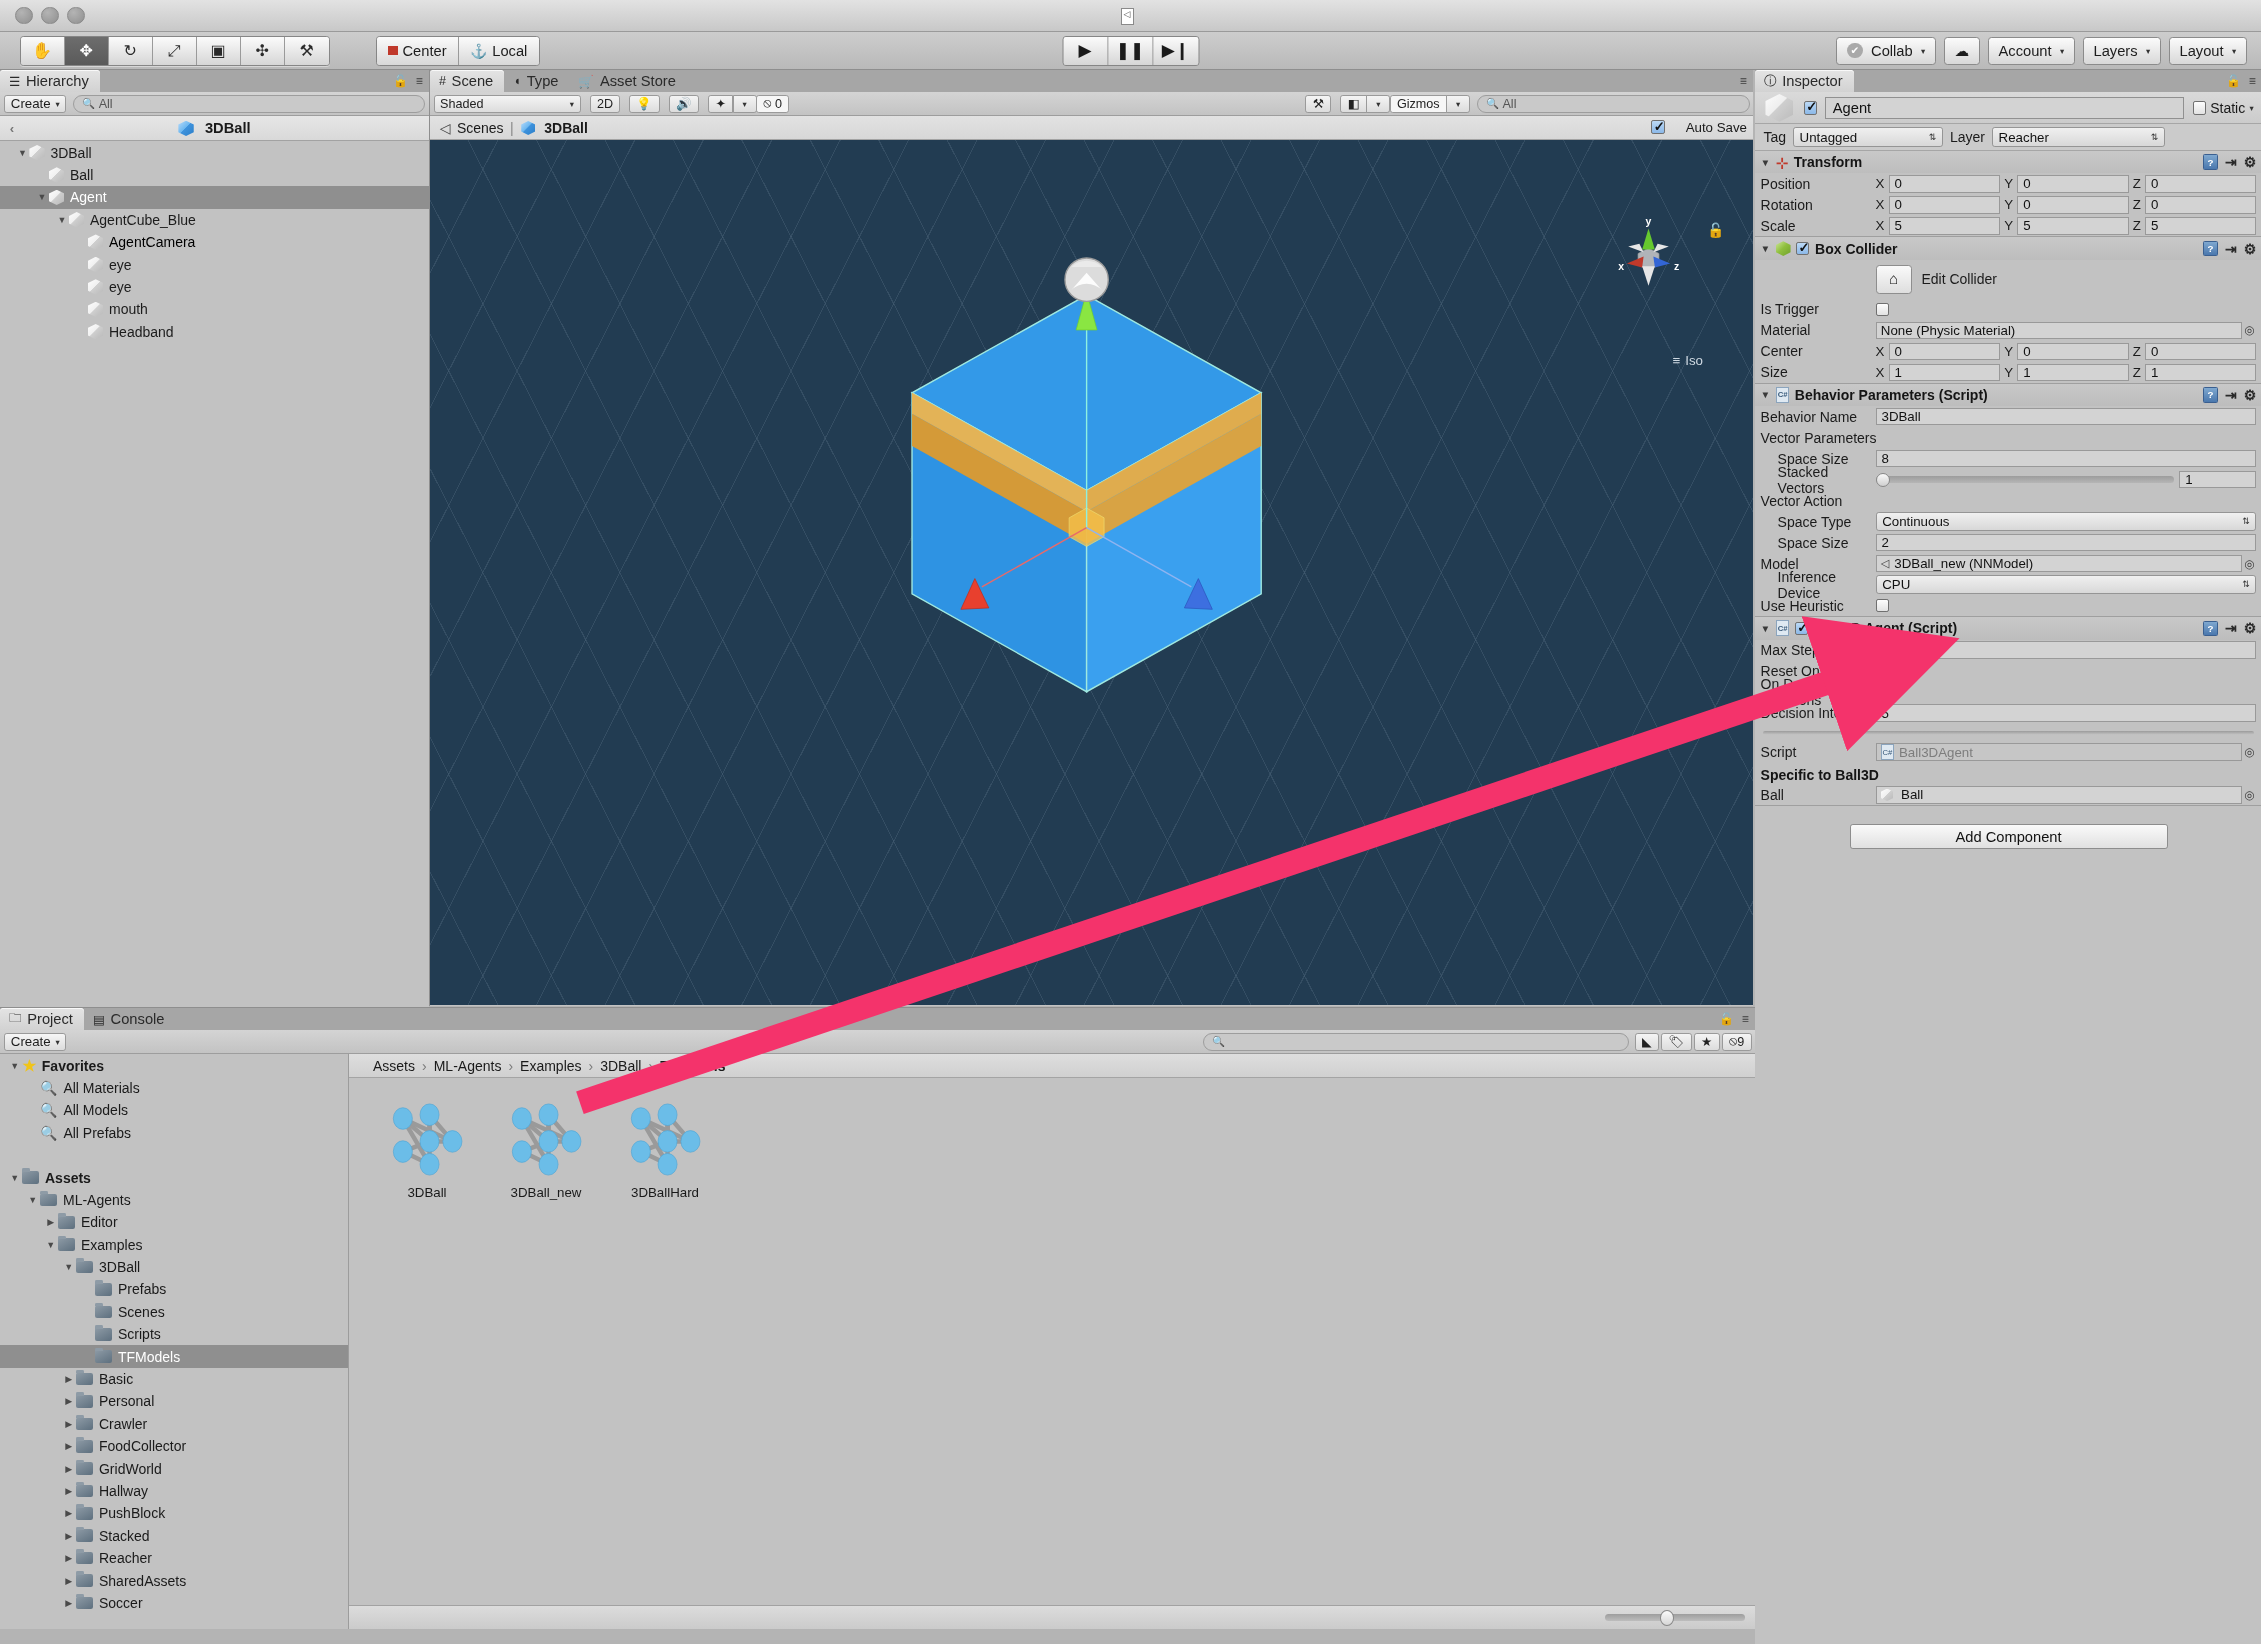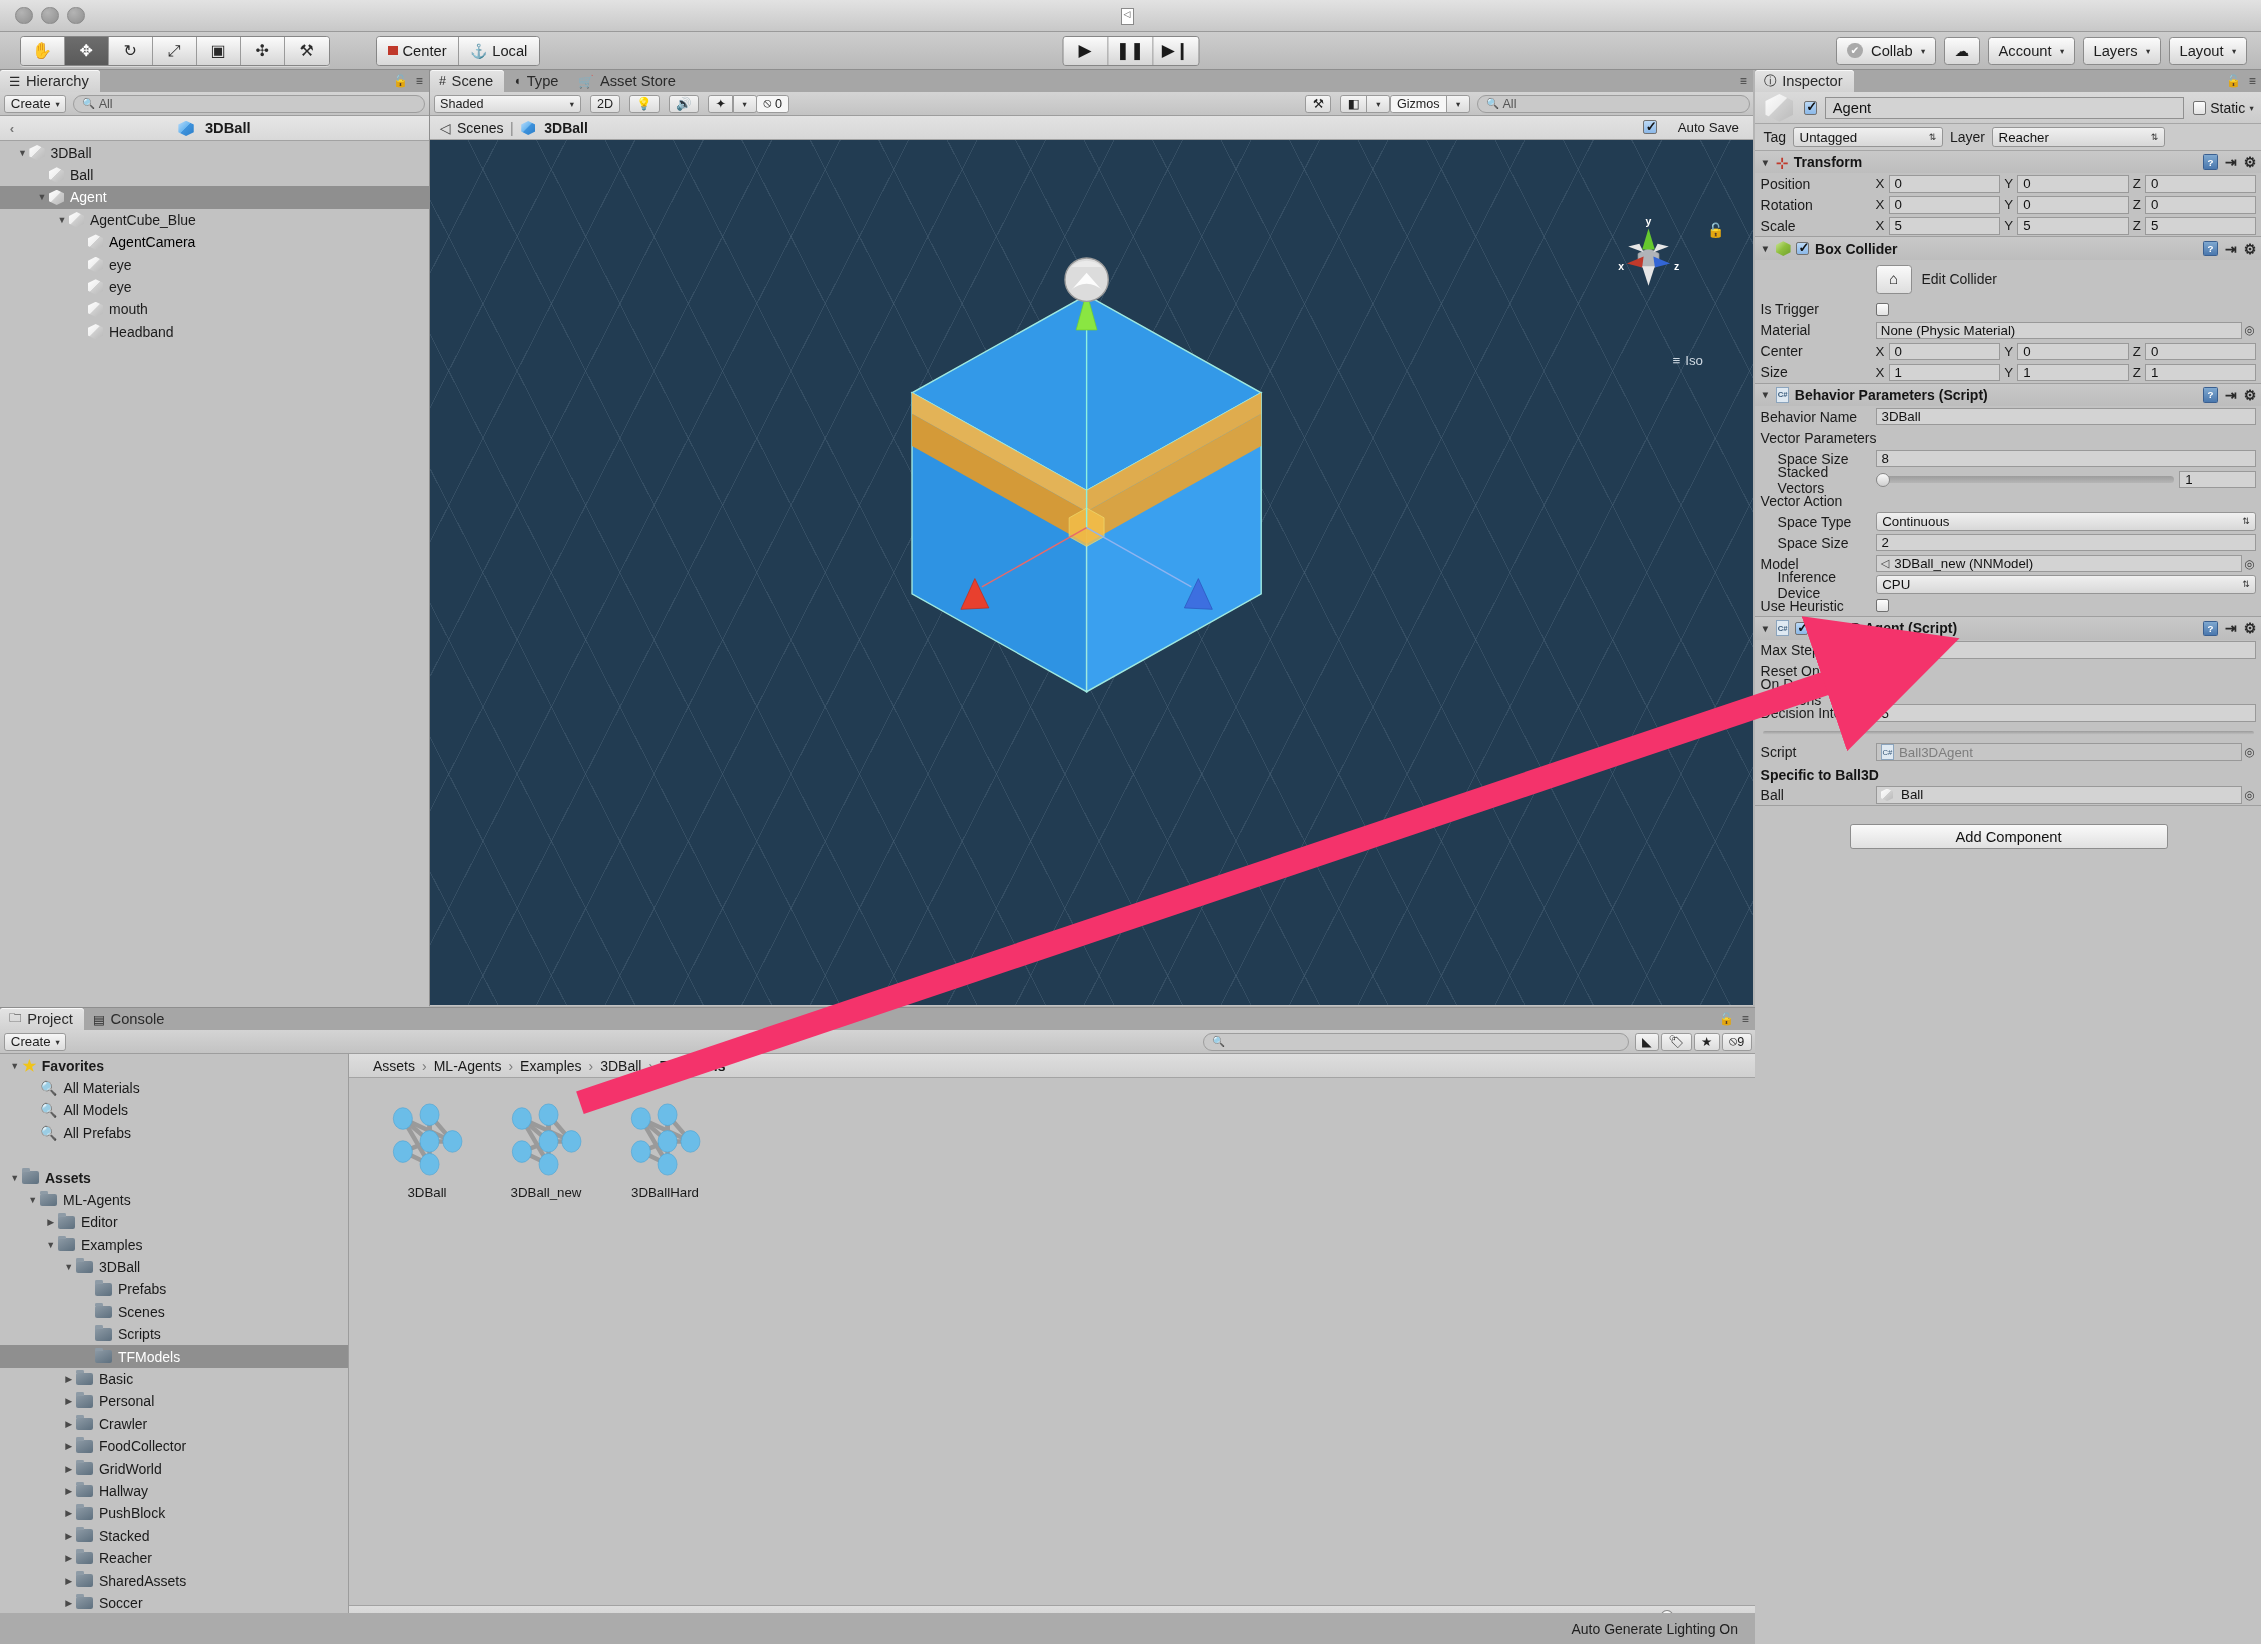--- a/index.html
+++ b/index.html
@@ -124,21 +124,21 @@
     font-size:12.6px; color:#222; cursor:pointer; margin-right:-0.7px;}
   .stool.first{ border-radius:2.8px 0 0 2.8px;}
   .stool.last{ border-radius:0 2.8px 2.8px 0;}
   .stool.solo{ border-radius:2.8px;}
   .stool.on{ background:#f6f6f6; }
   .shaded-dd{ width:147px; justify-content:space-between; padding:0 5.6px; border-radius:2.8px;}
   .sgap{ width:9.8px; }
   .scene-path{ height:24px; background:linear-gradient(#e2e2e2,#d7d7d7);
     border-bottom:0.7px solid #a3a3a3; display:flex; align-items:center; padding-left:9.8px;
     font-size:14px; color:#1a1a1a; gap:6.3px; position:relative;}
-  .autosave{ position:absolute; right:14px; display:flex; align-items:flex-start; gap:21px; font-size:13.3px;}
+  .autosave{ position:absolute; right:6px; display:flex; align-items:flex-start; gap:21px; font-size:13.3px;}
   .cbx{ width:13.3px;height:13.3px;border:0.7px solid #6f6f6f;background:linear-gradient(#fdfdfd,#e2e2e2);
         border-radius:2.1px; display:inline-block; position:relative;}
   .cbx.on{ background:linear-gradient(#bcd9f5,#8bb8e8); }
   .cbx.on:after{ content:"✓"; position:absolute; left:1.4px; top:-2.8px; font-size:13.3px; color:#111; font-weight:bold;}
   .scene-view{ position:relative; height:calc(100% - 71px); background:#223c52;
     overflow:hidden; }
   .grid-lines{ position:absolute; inset:0; opacity:.22;
      background-image:
        repeating-linear-gradient(63deg, transparent 0 60px, rgba(200,220,240,.5) 60px 61px),
        repeating-linear-gradient(117deg, transparent 0 60px, rgba(200,220,240,.5) 60px 61px);
@@ -1055,23 +1055,20 @@
           </div>
         <div class="proj-bottom">
           <div class="zoom-slider">
             <div class="zoom-knob"></div>
           </div>
         </div>
       </div>
     </div>
   </div>
 
-  <div class="statusbar">
-    <span>Auto Generate Lighting On</span>
-  </div>
 
   <svg class="arrow-svg" viewBox="0 0 3236 2354" width="2261" height="1645">
     <defs>
       <marker id="ah" markerWidth="6" markerHeight="6" refX="4" refY="3" orient="auto">
         <path d="M0,0 L6,3 L0,6 Z" fill="#f4336b"></path>
       </marker>
     </defs>
     <line x1="830" y1="1578" x2="2740" y2="935" stroke="#f4336b" stroke-width="34" marker-end="url(#ah)"></line>
   </svg>
 

